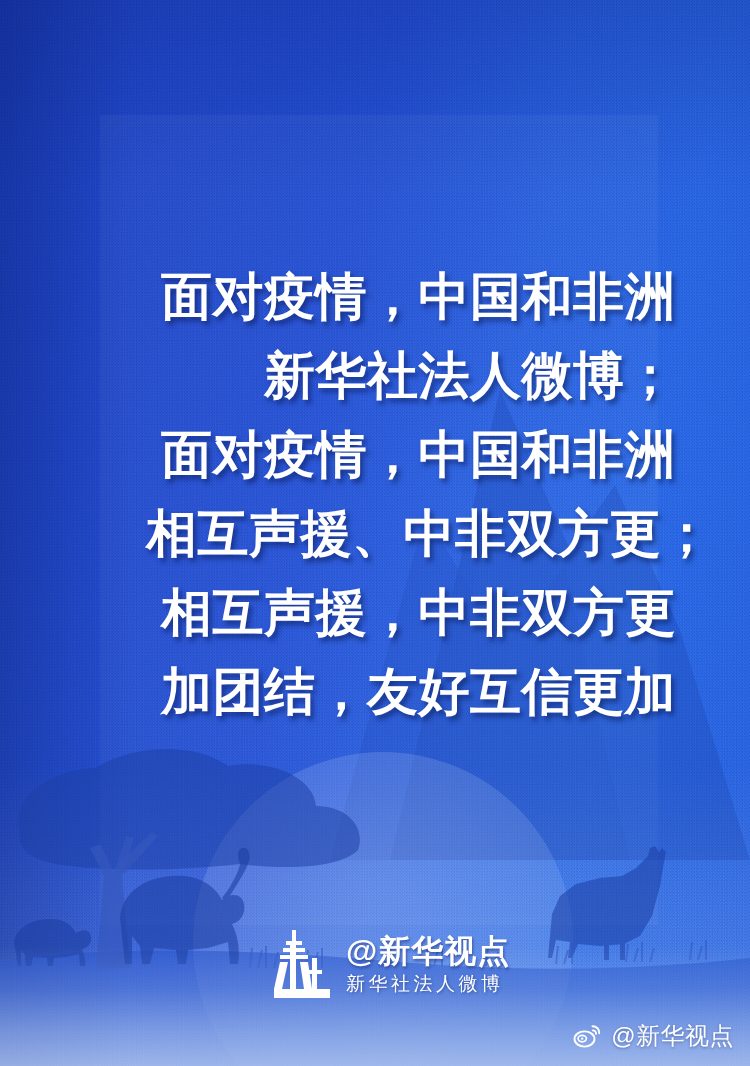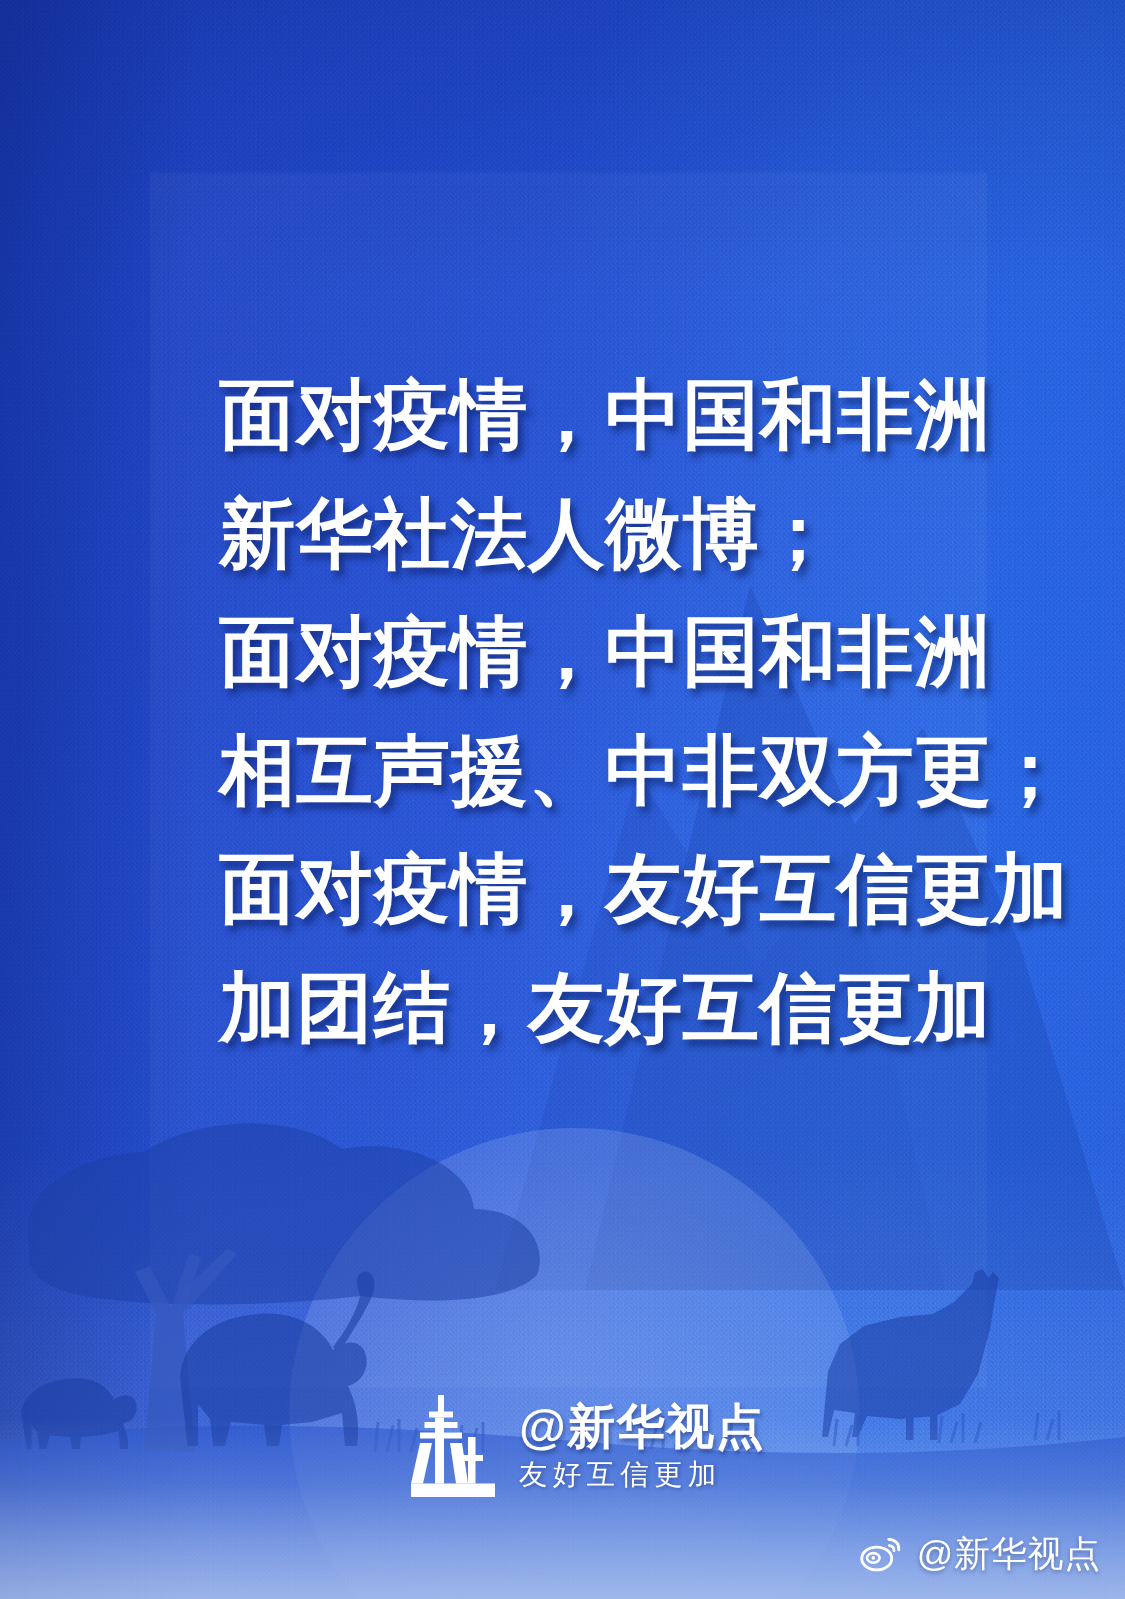--- a/index.html
+++ b/index.html
@@ -85,22 +85,23 @@
   }
   .side-darken {
     position: absolute; left: 0; top: 0; width: 130px; height: 1066px;
     background: linear-gradient(90deg, rgba(10,30,110,0.30), rgba(10,30,110,0));
     pointer-events: none;
   }
 
   
   .headline {
     position: absolute;
-    left: 146px; top: 239px;
+    left: 146px; top: 258px;
     width: 530px;
+    text-align: right;
   }
   .headline .line {
     color: #ffffff;
     font-size: 51px;
     line-height: 79px;
     font-weight: bold;
     letter-spacing: 0.5px;
     white-space: nowrap;
     text-shadow: 3px 4px 5px rgba(8,22,80,0.55);
     font-family: "Liberation Serif", "DejaVu Serif", serif;
@@ -218,21 +219,21 @@
     </g>
   </svg>
 
   <div class="bottom-haze"></div>
 
   <div class="headline">
     <div class="line">面对疫情，中国和非洲</div>
     <div class="line">新华社法人微博；</div>
     <div class="line">面对疫情，中国和非洲</div>
     <div class="line">相互声援、中非双方更；</div>
-    <div class="line">面对疫情，友好互信更加</div>
+    <div class="line">相互声援，中非双方更</div>
     <div class="line">加团结，友好互信更加</div>
   </div>
 
   <div class="logo-lockup">
     <svg class="logo-mark" viewBox="0 0 62 72">
       <g fill="#ffffff">
 
         <rect x="20" y="2" width="4" height="12"></rect>
         <rect x="14" y="13" width="16" height="4"></rect>
         <rect x="11" y="20" width="22" height="4"></rect>
@@ -240,21 +241,21 @@
         <rect x="18" y="17" width="6" height="44"></rect>
         <path d="M8 34 L16 34 L10 61 L2 61 Z"></path>
         <path d="M28 34 L36 34 L40 61 L32 61 Z"></path>
         <rect x="40" y="30" width="5" height="31"></rect>
         <rect x="36" y="42" width="14" height="4"></rect>
         <rect x="2" y="61" width="56" height="9"></rect>
       </g>
     </svg>
     <div class="logo-text">
       <span class="logo-title">@新华视点</span>
-      <span class="logo-sub">友好互信更加</span>
+      <span class="logo-sub">新华社法人微博</span>
     </div>
   </div>
 
   <div class="watermark">
     <svg class="weibo-icon" viewBox="0 0 30 26">
       <g fill="none" stroke="#ffffff" stroke-width="1.9" stroke-linecap="round">
         <ellipse cx="11.5" cy="16" rx="10" ry="7.6"></ellipse>
         <path d="M19.5 3.2 C23.6 3.2 26.6 6.3 26.2 10.2"></path>
         <path d="M19.8 7.4 C21.8 7.4 23.2 8.9 23.0 10.8"></path>
       </g>

